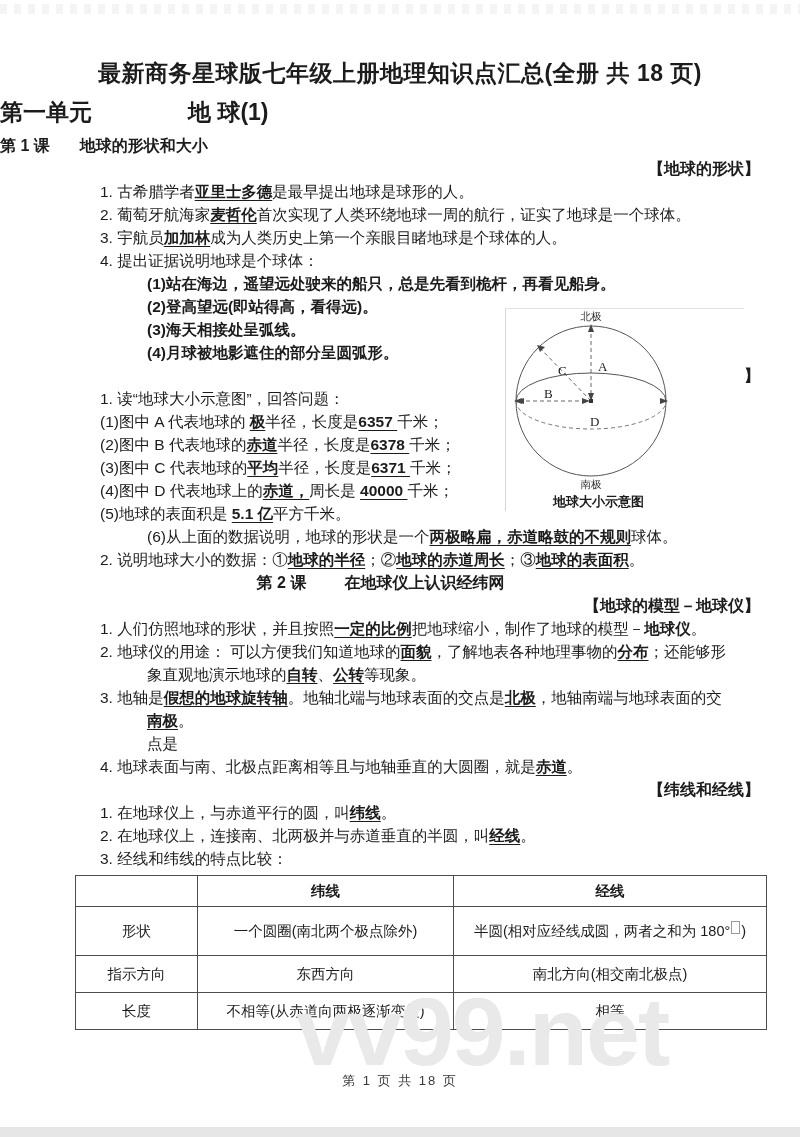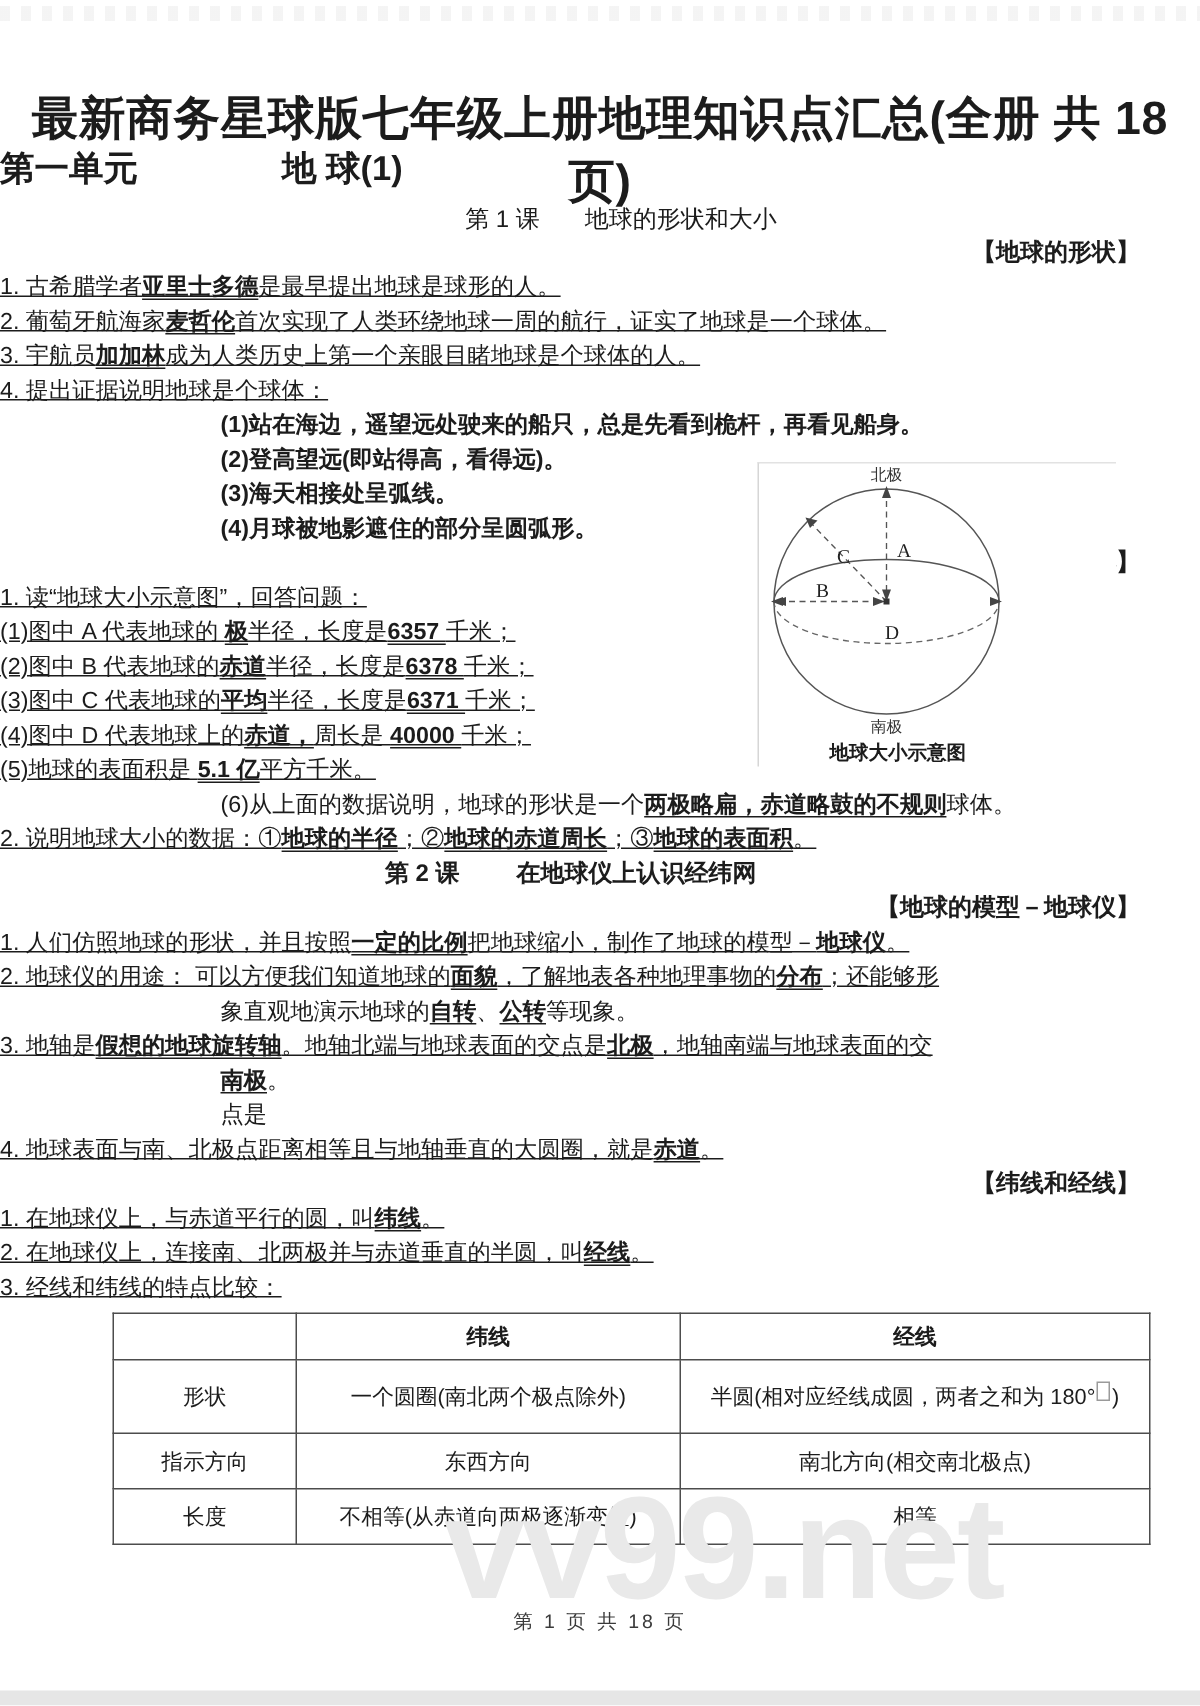--- a/index.html
+++ b/index.html
@@ -5,31 +5,31 @@
   html,body{margin:0;padding:0;}
   body{
     width:800px;height:1137px;position:relative;background:#ffffff;
     font-family:"Liberation Sans",sans-serif;color:#1c1c1c;overflow:hidden;
   }
   .top-texture{position:absolute;top:4px;left:0;right:0;height:10px;
     background:repeating-linear-gradient(90deg,#f3f3f3 0 7px,#ffffff 7px 14px);opacity:.9;}
   .bottom-bar{position:absolute;left:0;right:0;bottom:0;height:10px;background:#e6e6e6;}
 
   .doc-title{position:absolute;top:58px;left:0;right:0;text-align:center;
-    font-size:31px;font-weight:bold;letter-spacing:.5px;}
+    font-size:23px;font-weight:bold;letter-spacing:.5px;}
   .unit-heading{position:absolute;top:97px;left:0;right:0;display:flex;
     justify-content:flex-start;gap:96px;font-size:23px;font-weight:bold;}
   .lesson-heading-1{position:absolute;top:136px;left:0;right:0;display:flex;
-    justify-content:center;gap:30px;font-size:16px;font-weight:normal;padding-left:28px;}
+    gap:30px;font-size:16px;font-weight:bold;}
 
   .flow{position:absolute;top:157px;left:0;width:760px;}
   .line{height:23px;line-height:23px;font-size:15.5px;white-space:nowrap;}
   .hdr{font-weight:bold;font-size:16px;}
   .ind-h{padding-left:69px;text-align:right;}
-  .ind-1{text-decoration:underline;}
+  .ind-1{padding-left:100px;}
   .ind-2{padding-left:117px;margin-left:30px;}
   .center-line{display:flex;justify-content:center;gap:38px;
     font-size:16px;font-weight:bold;padding-left:1px;}
   .seg-b{font-weight:bold;}
   .seg-u{text-decoration:underline;text-underline-offset:3px;text-decoration-thickness:1px;}
 
   .diagram{position:absolute;left:505px;top:308px;width:238px;height:202px;
     border-left:1px solid #d6d6d6;border-top:1px solid #e2e2e2;background:#fff;}
   .diagram svg{display:block;}
   .diagram-caption{width:185px;text-align:center;font-weight:bold;font-size:13px;

